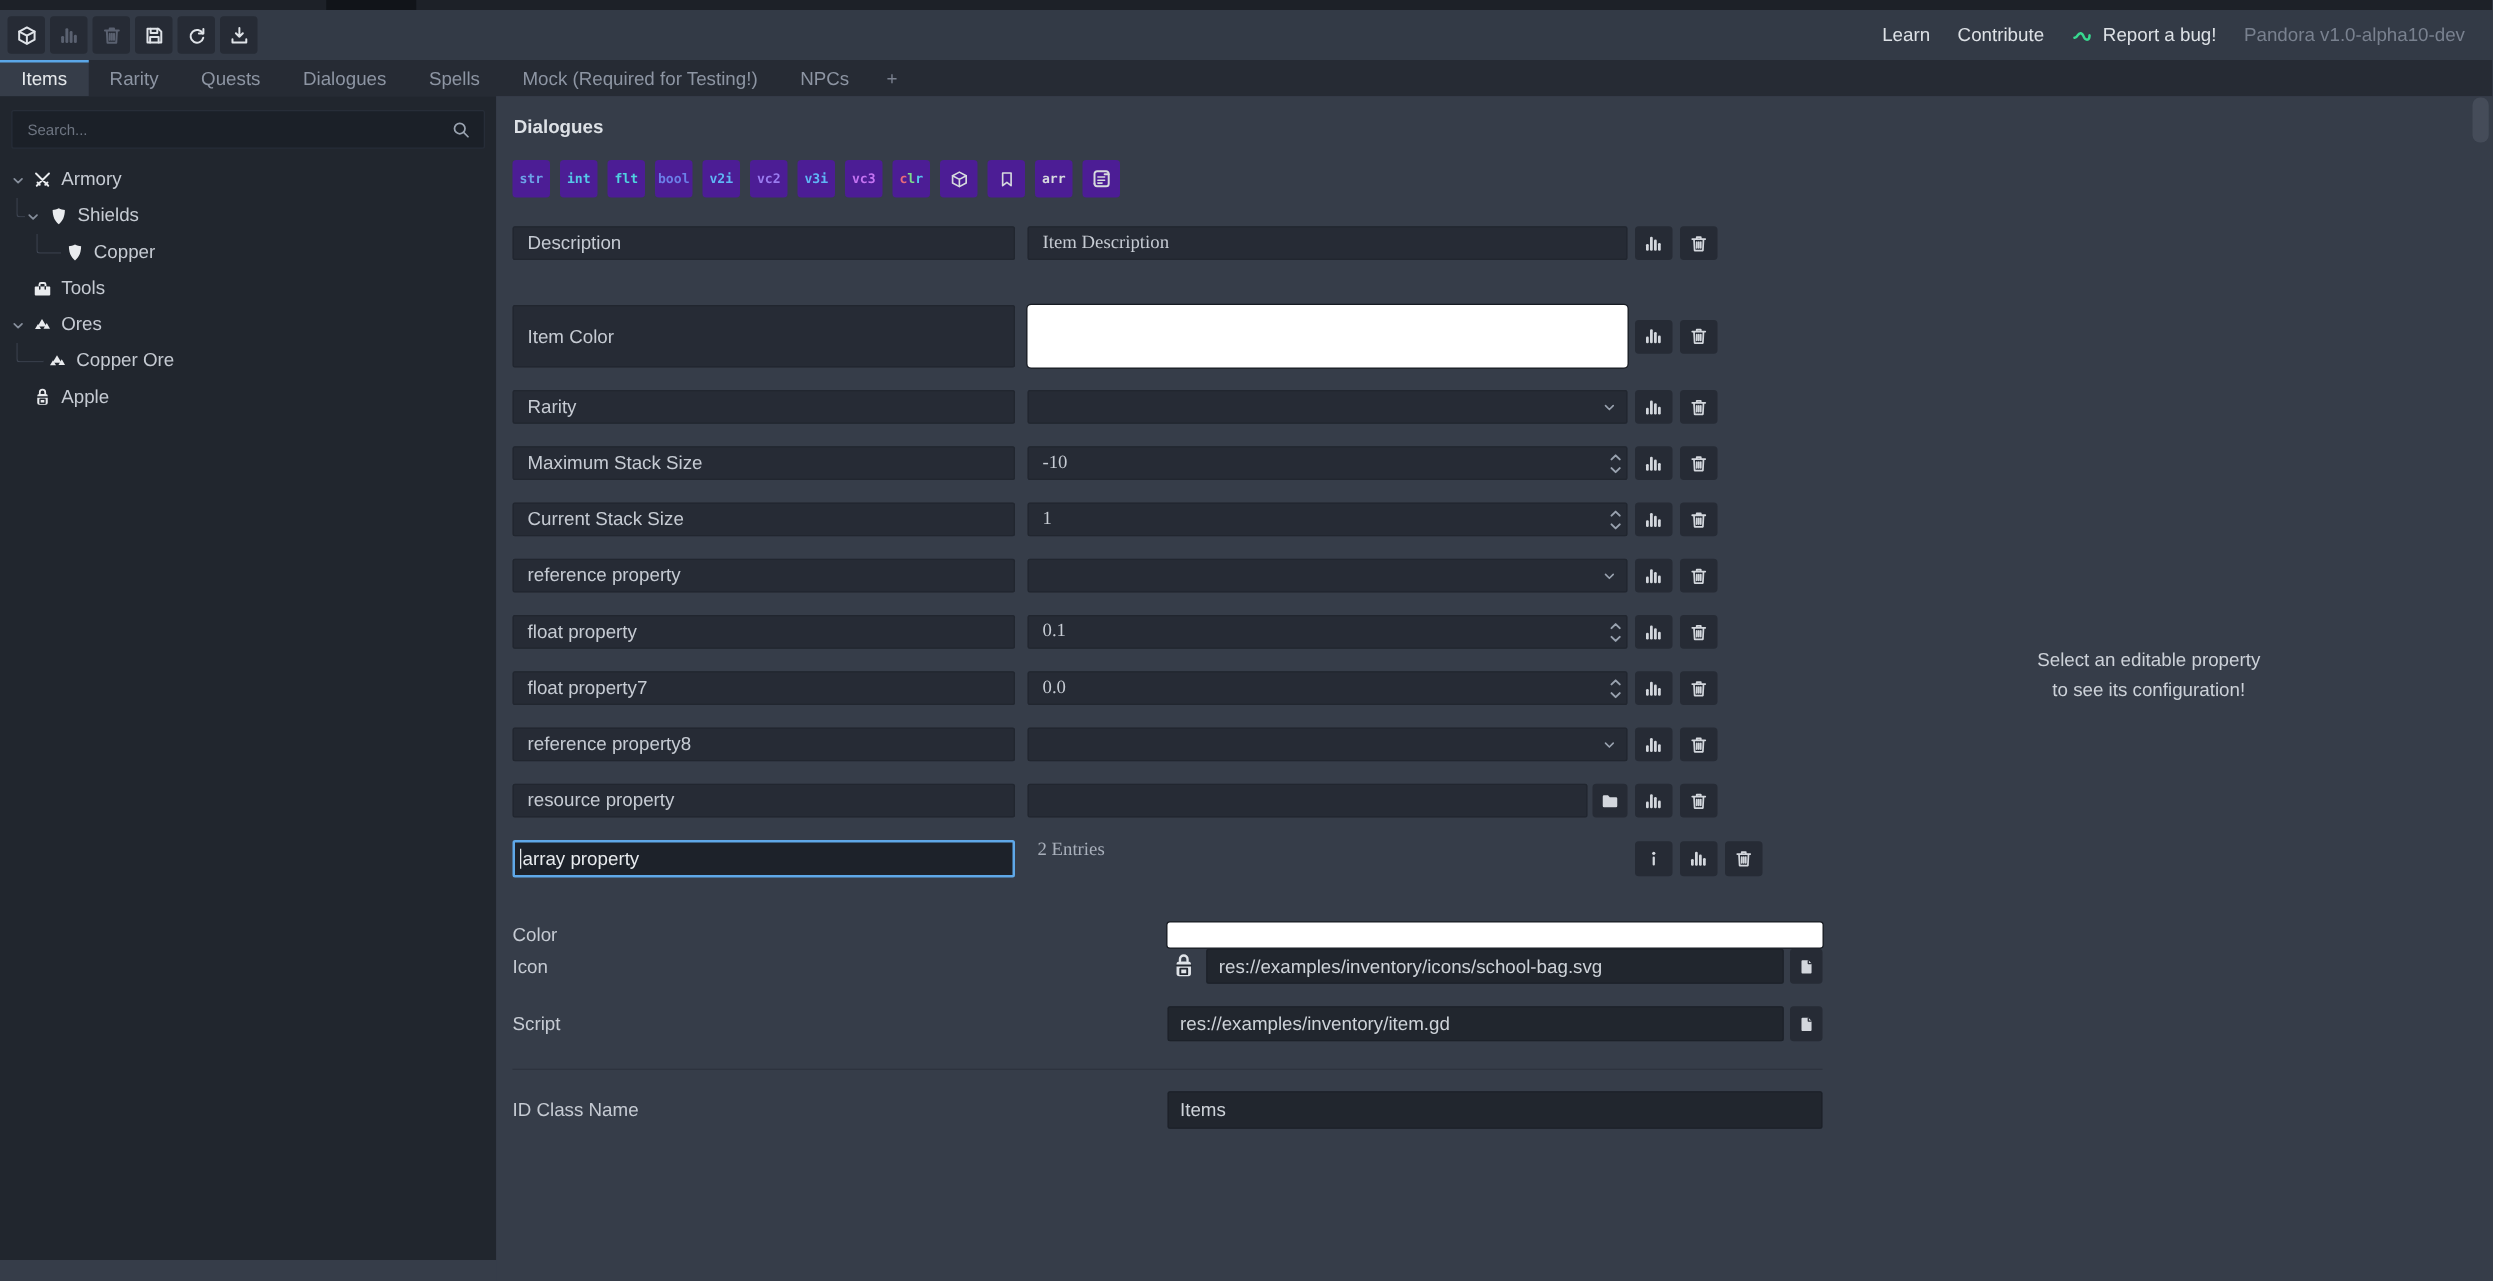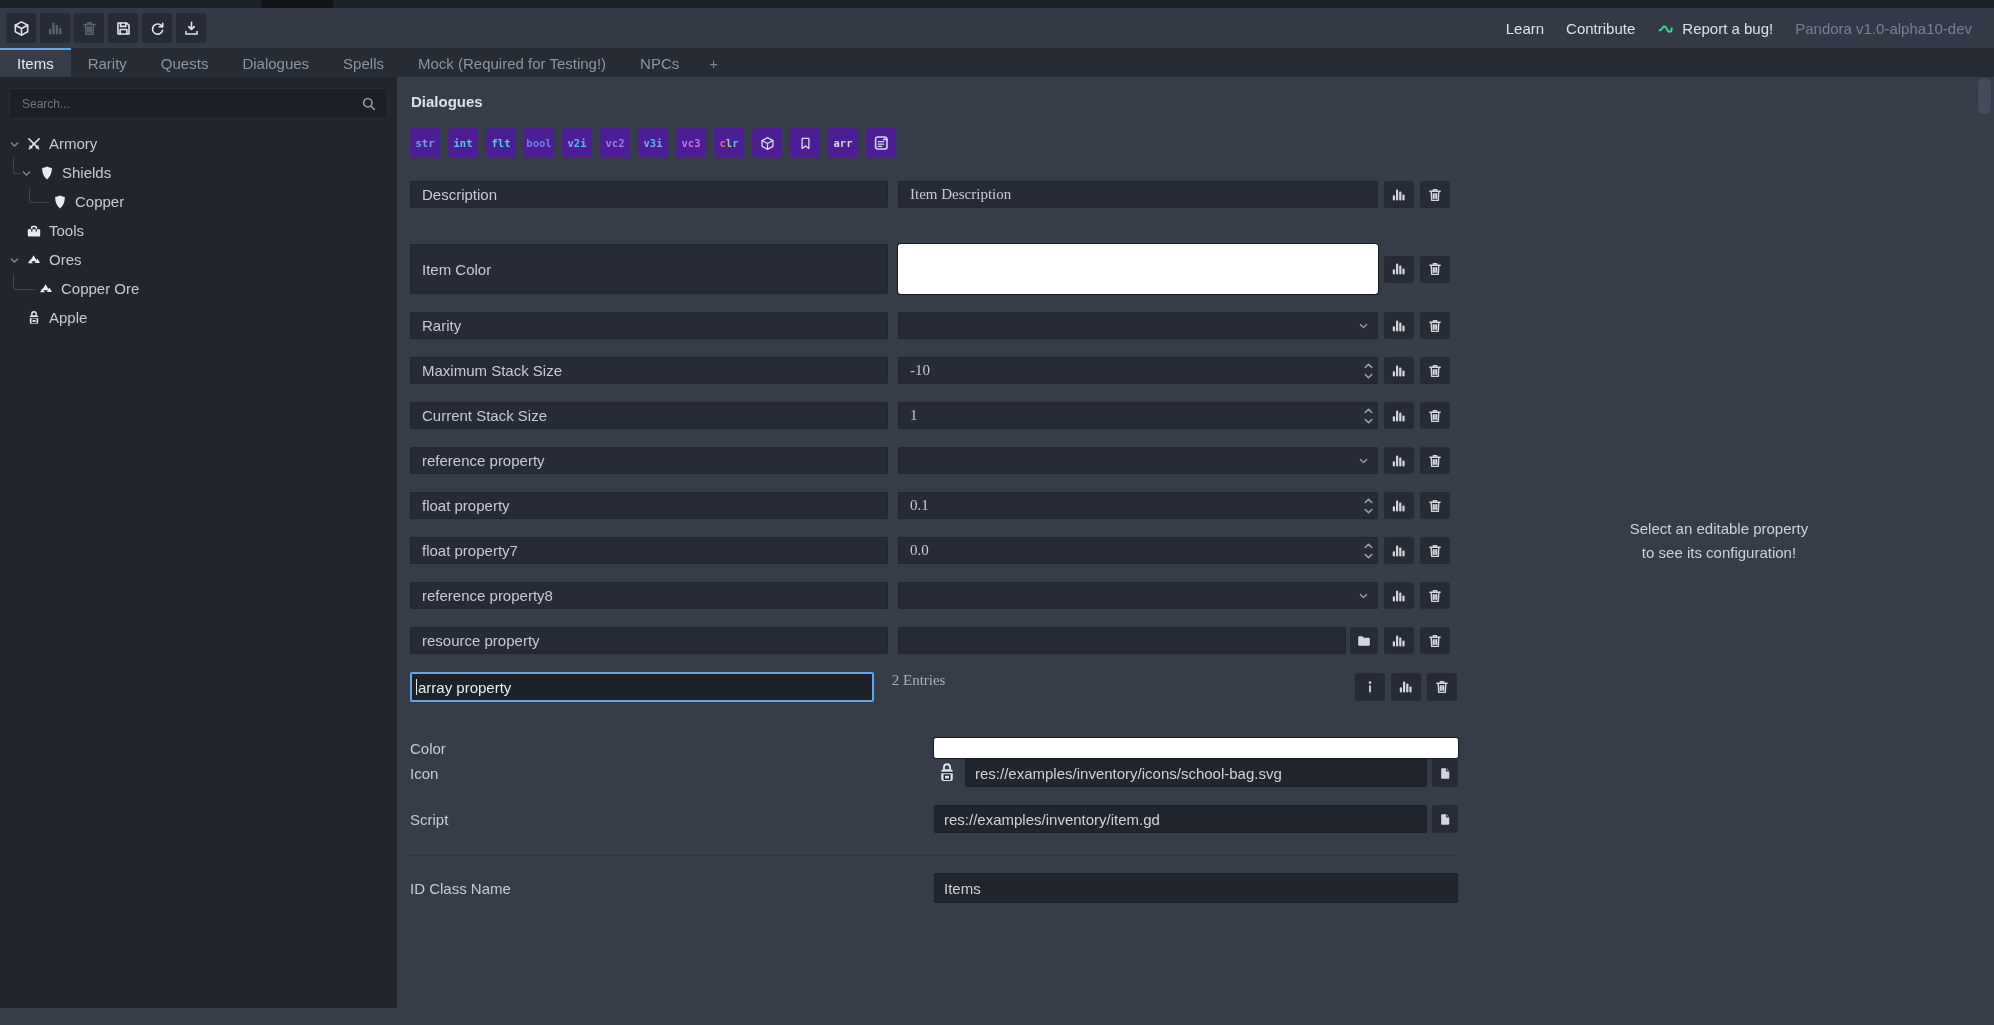--- a/index.html
+++ b/index.html
@@ -64,21 +64,21 @@
   .type-btn {
     width:30px; height:30px; background:#4c1d95; border-radius:3px; cursor:pointer;
     display:flex; align-items:center; justify-content:center;
     font-family:"DejaVu Sans Mono",monospace; font-weight:bold; font-size:10.5px; color:#d6dade;
   }
   .rows { position:absolute; left:13px; top:104px; width:1047px; }
   .prow { display:flex; align-items:center; height:27px; margin-bottom:18px; }
   .prow.color-row { height:50px;margin-top:36px; }
   .prow.array-row { height:30px; }
   .cell-name {
-    width:478px; height:100%; background:#262b35; border-radius:2px;
+    width:402px; height:100%; background:#262b35; border-radius:2px;
     display:flex; align-items:center; padding:0 12px; font-size:15px; color:#c6cbd3;
     box-shadow:inset 0 0 0 1px #21262f; cursor:text;
   }
   .cell-name.focus {
     background:#1d222a; box-shadow:none; border:2px solid #5fa8e8; color:#e8ebee; padding:0 4px;
   }
   .caret { display:inline-block; width:1px; height:16px; background:#e6e9ec; margin-right:1px; }
   .cell-value { width:480px; height:100%; margin-left:10px; position:relative; display:flex; align-items:flex-start; gap:4px;font-family:Liberation Serif, serif; }
   .vbox {
     flex:1; height:100%; background:#262b35; border-radius:2px; box-shadow:inset 0 0 0 1px #21262f;

